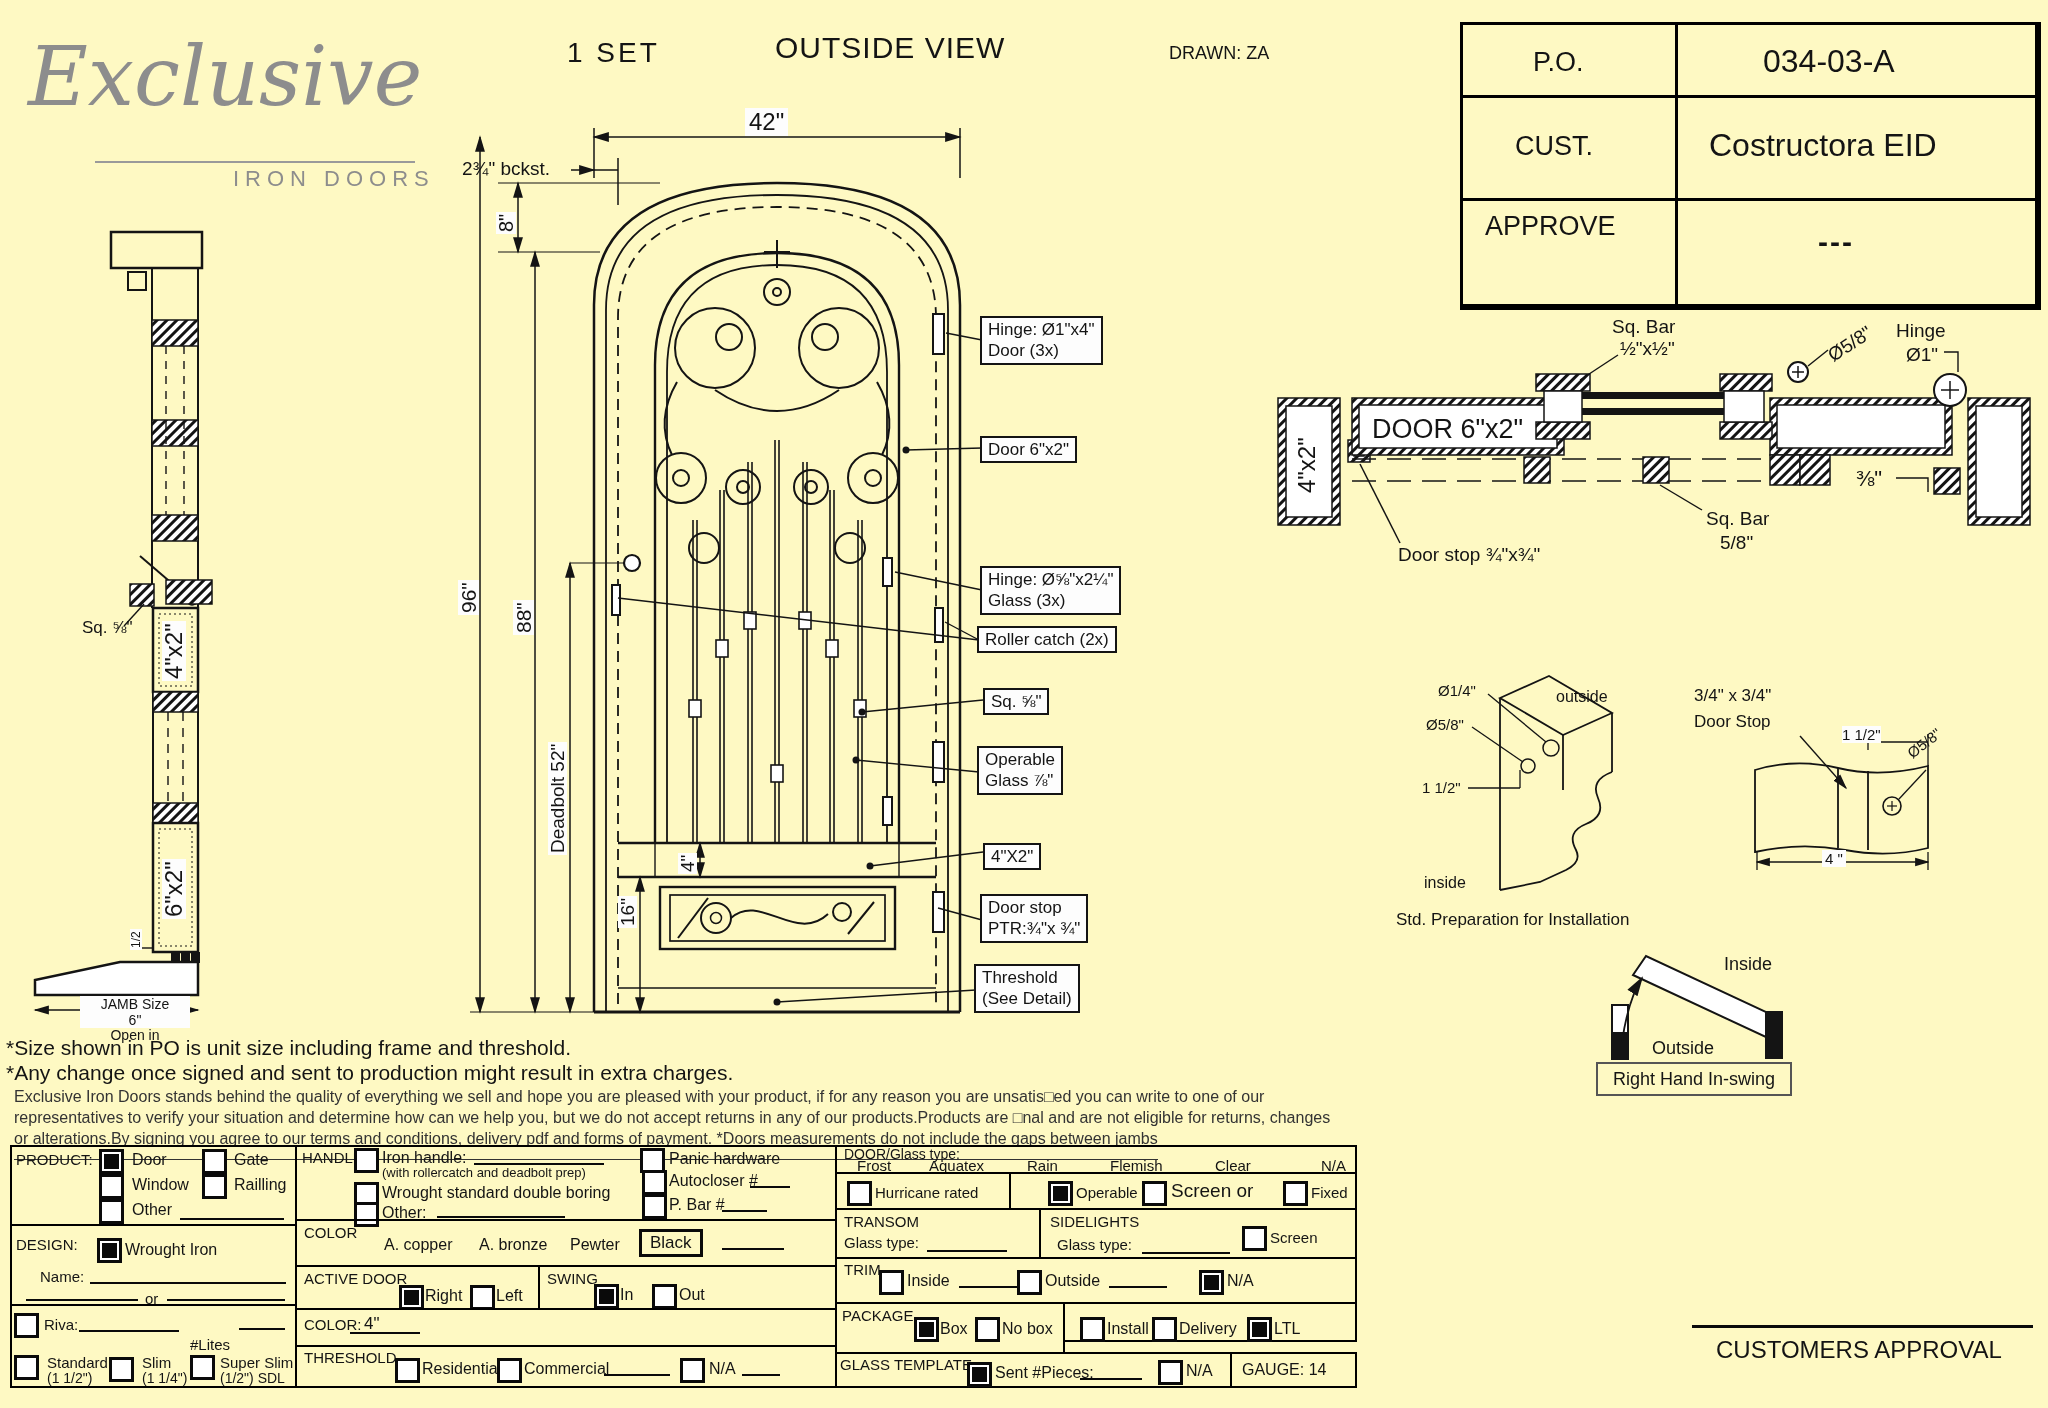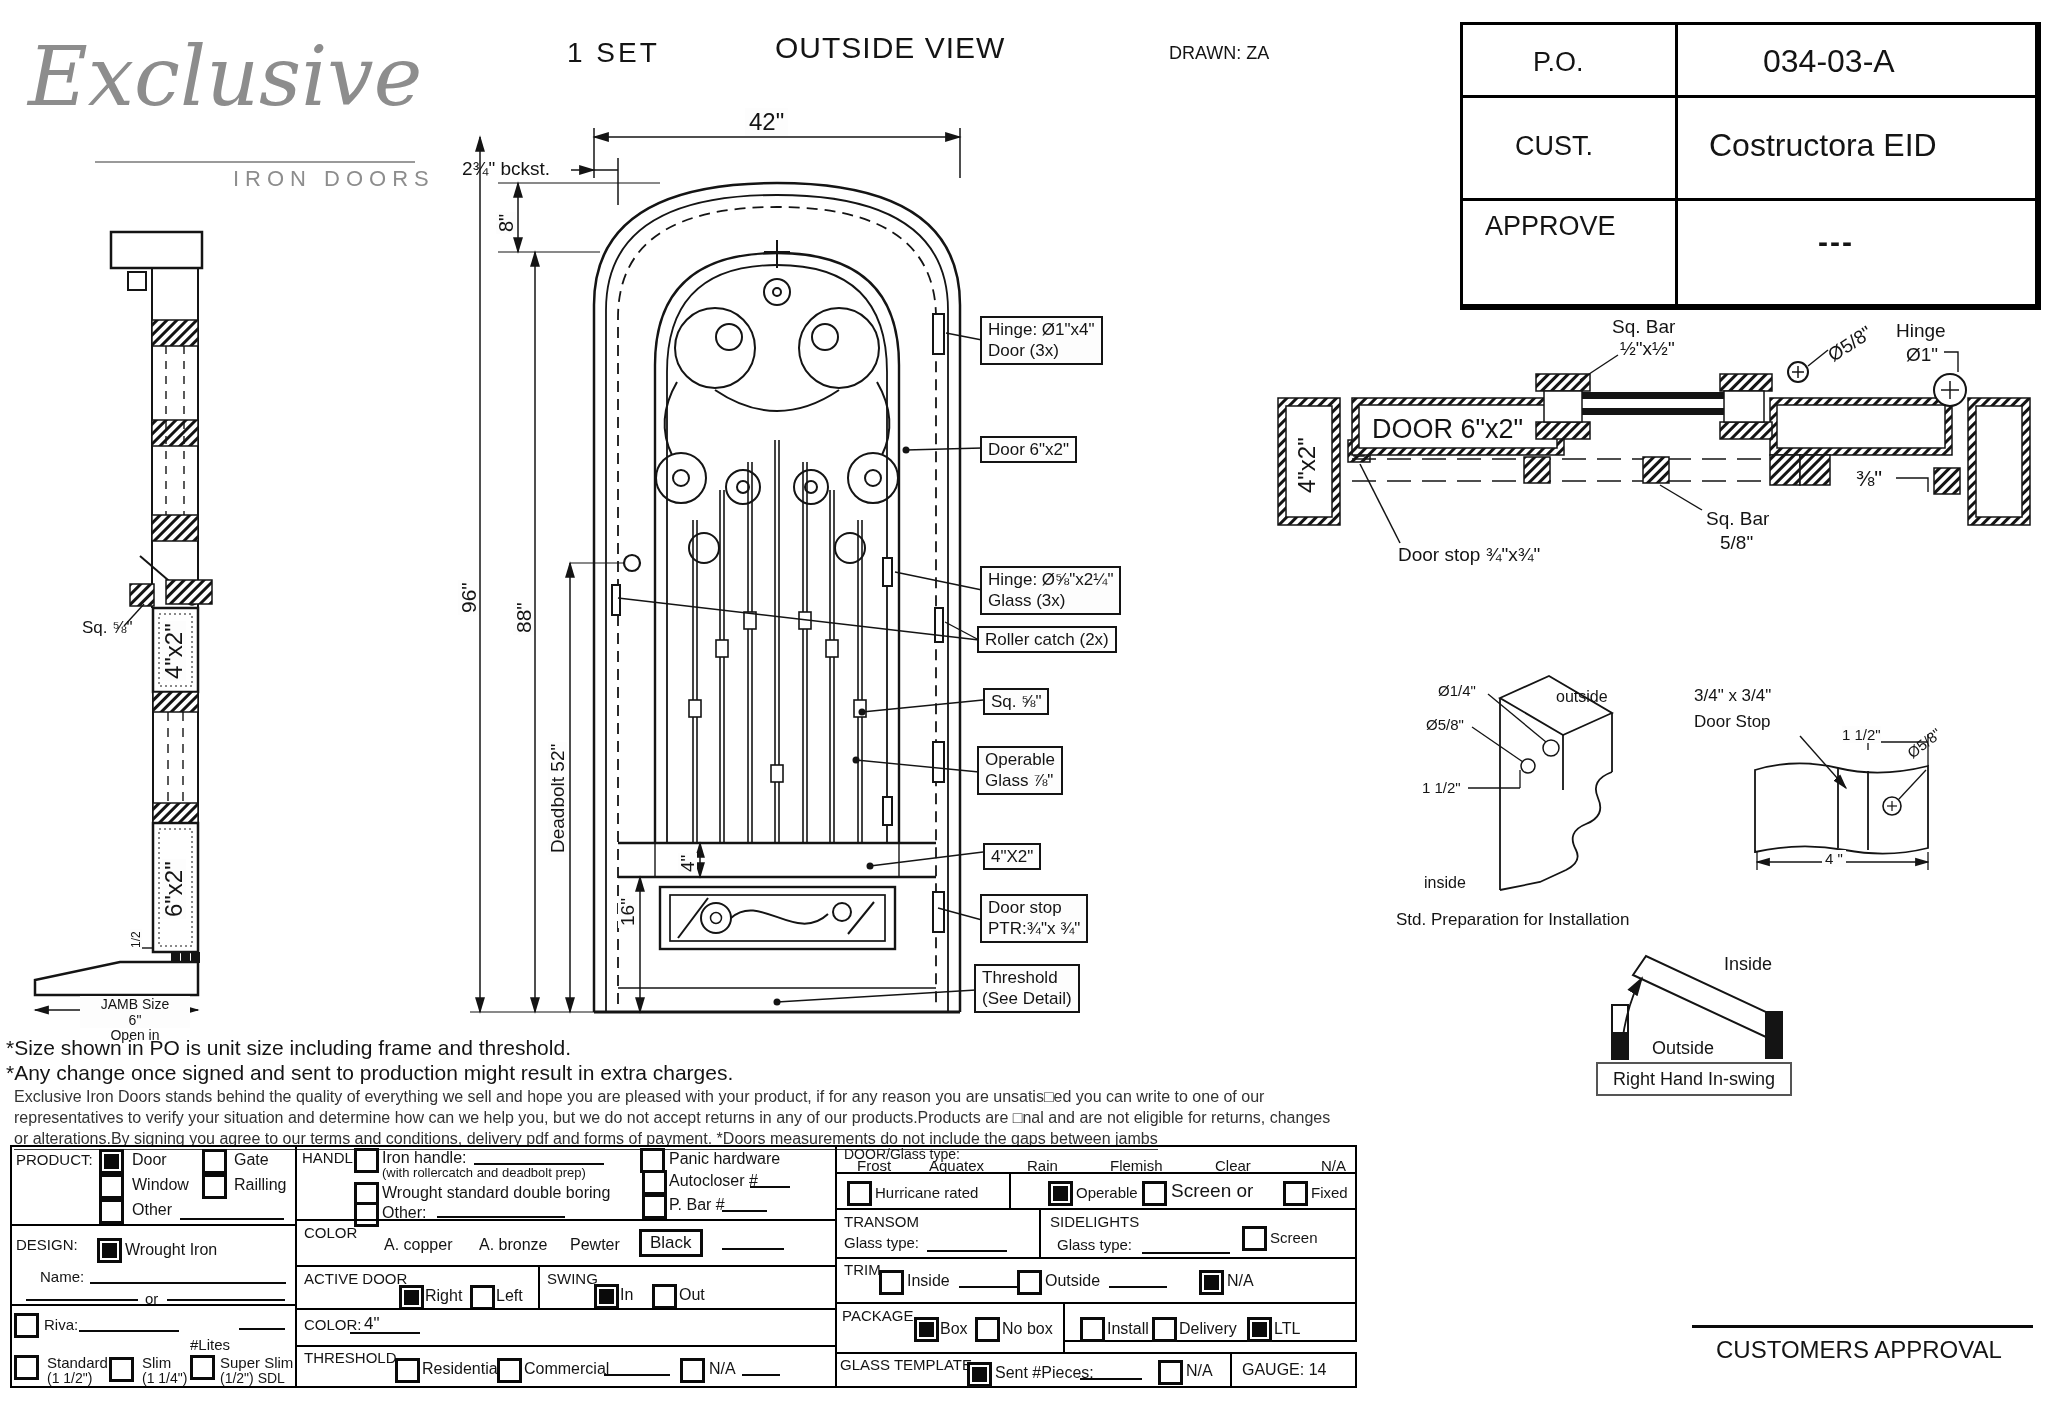--- a/index.html
+++ b/index.html
@@ -1,16 +1,16 @@
 <!DOCTYPE html>
 <html><head>
 <meta charset="utf-8">
 <style>
   html,body{margin:0;padding:0;background:#e8e8e8}
-  #canvas{position:relative;width:2048px;height:1408px;background:#ffffff;overflow:hidden;
+  #canvas{position:relative;width:2048px;height:1408px;background:#fef9c3;overflow:hidden;
     font-family:"Liberation Sans", sans-serif;color:#141414}
   .t{position:absolute;white-space:nowrap;line-height:1.15}
   .rt{position:absolute;white-space:nowrap;transform-origin:0 0;transform:rotate(-90deg);background:#fdfdfd;padding:0 2px;line-height:1}
   .co{position:absolute;border:2px solid #141414;background:#fdfdfd;padding:1px 6px;font-size:17px;line-height:1.25}
   .box{position:absolute;border:2px solid #000;box-sizing:border-box;background:transparent}
   .cb{position:absolute;width:19px;height:19px;border:3px solid #0a0a0a;background:#fff;box-sizing:content-box}
   .cb.on::after{content:"";position:absolute;inset:2px;background:#0a0a0a}
   .bl{position:absolute;border-bottom:2px solid #0a0a0a;height:16px}
   .fl{font-size:15px}
   .op{font-size:16px}
@@ -373,21 +373,21 @@
   <div class="t" style="left:1724px;top:954px;font-size:18px">Inside</div>
   <div class="t" style="left:1652px;top:1038px;font-size:18px">Outside</div>
   <div class="box" style="left:1596px;top:1062px;width:196px;height:34px;border-color:#555">
     <div class="t" style="left:0;top:5px;width:192px;text-align:center;font-size:18px">Right Hand In-swing</div>
   </div>
 
   <div class="t" style="left:6px;top:1036px;font-size:21px">*Size shown in PO is unit size including frame and threshold.</div>
   <div class="t" style="left:6px;top:1061px;font-size:21px">*Any change once signed and sent to production might result in extra charges.</div>
   <div class="t" style="left:14px;top:1088px;font-size:16px;color:#333">Exclusive Iron Doors stands behind the quality of everything we sell and hope you are pleased with your product, if for any reason you are unsatis□ed you can write to one of our</div>
   <div class="t" style="left:14px;top:1109px;font-size:16px;color:#333">representatives to verify your situation and determine how can we help you, but we do not accept returns in any of our products.Products are □nal and are not eligible for returns, changes</div>
-  <div class="t" style="left:14px;top:1130px;font-size:16px;color:#333;border-bottom:1px solid #333;padding-bottom:1px">or alterations.By signing you agree to our terms and conditions, delivery pdf and forms of payment. *Doors measurements do not include the gaps between jambs</div>
+  <div class="t" style="left:14px;top:1130px;font-size:16px;color:#333;border-bottom:1px solid #333;padding-bottom:11px">or alterations.By signing you agree to our terms and conditions, delivery pdf and forms of payment. *Doors measurements do not include the gaps between jambs</div>
 
   <div class="box" style="left:10px;top:1145px;width:287px;height:81px">
     <div class="t fl" style="left:4px;top:4px">PRODUCT:</div>
     <span class="cb on" style="left:87px;top:2px"></span>
     <div class="t op" style="left:120px;top:4px">Door</div>
     <span class="cb" style="left:190px;top:2px"></span>
     <div class="t op" style="left:222px;top:4px">Gate</div>
     <span class="cb" style="left:87px;top:27px"></span>
     <div class="t op" style="left:120px;top:29px">Window</div>
     <span class="cb" style="left:190px;top:27px"></span>

